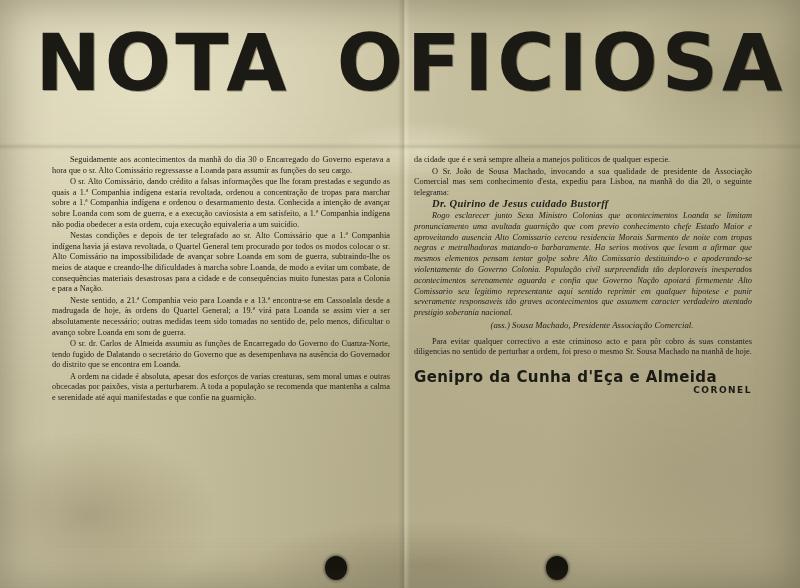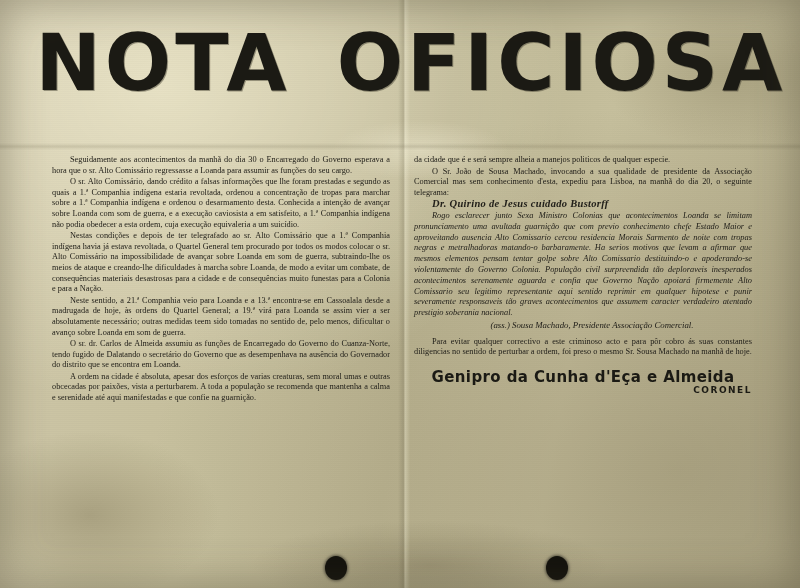--- a/index.html
+++ b/index.html
@@ -133,21 +133,21 @@
     text-indent: 18px;
     margin-top: 6px;
   }
   #chefe-line {
     text-align: center;
     text-indent: 0;
     margin-top: 14px;
     font-size: 9.5px;
   }
   #signature-name {
-    text-align: center;
+    text-align: left;
     font-family: "DejaVu Sans", sans-serif;
     font-weight: bold;
     font-size: 15px;
     letter-spacing: 0.4px;
     margin-top: 14px;
     color: #1b1a14;
   }
   #signature-rank {
     text-align: right;
     font-family: "DejaVu Sans", sans-serif;

